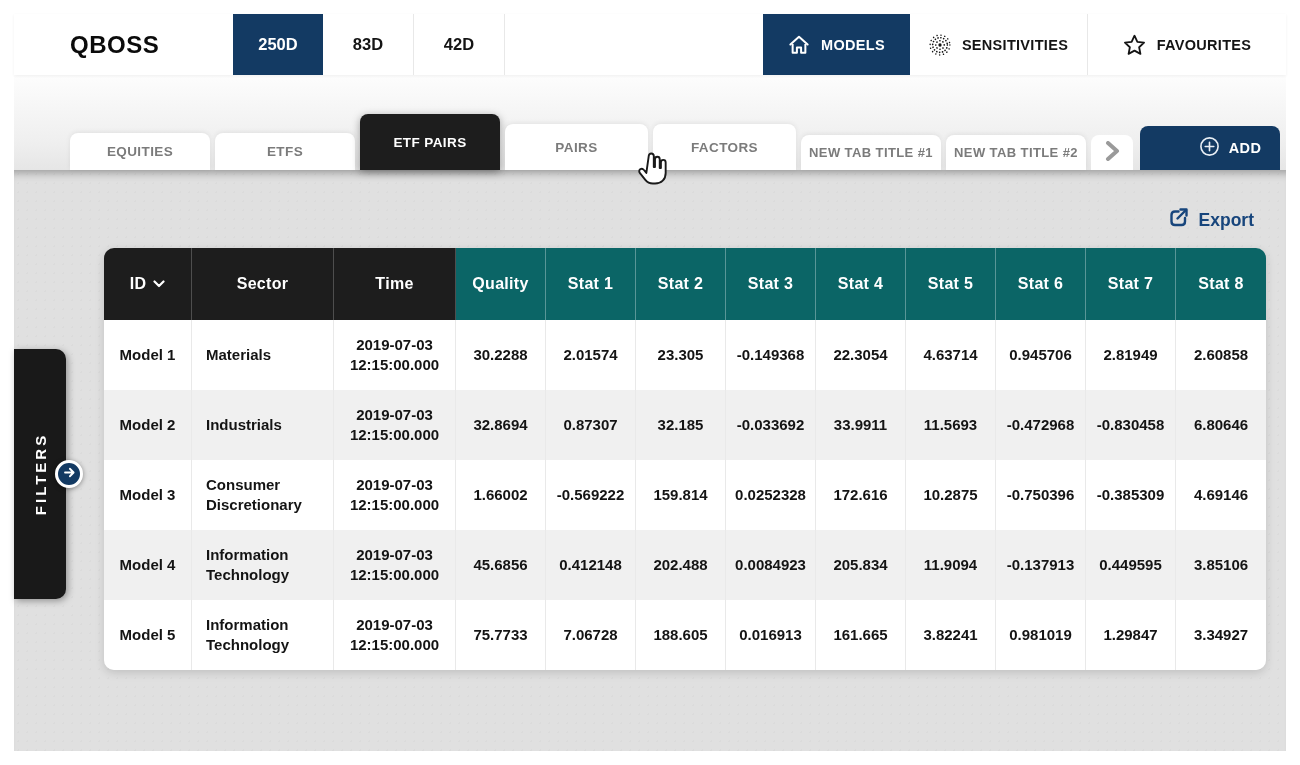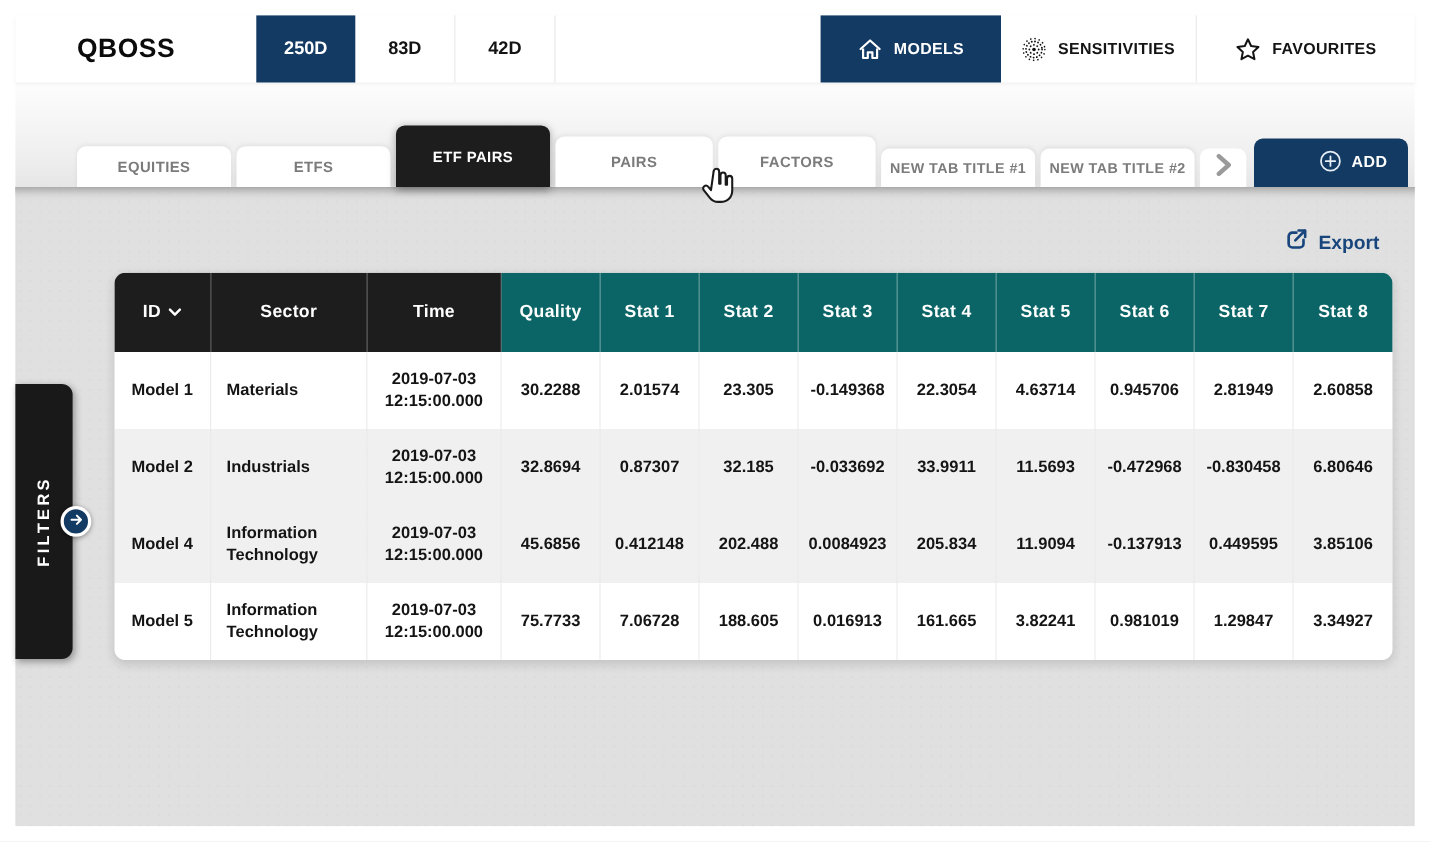--- a/index.html
+++ b/index.html
@@ -12,21 +12,21 @@
           box-shadow:0 1px 3px rgba(0,0,0,.06);gap:39px;}
   .brand{width:180px;display:flex;align-items:center;padding-left:56px;box-sizing:border-box;
          font-size:24px;font-weight:bold;letter-spacing:.5px;color:#0b0b0b;}
   .period-tabs{display:flex;}
   .ptab{width:90px;display:flex;align-items:center;justify-content:center;
         font-weight:bold;font-size:16.5px;color:#141414;border-right:1px solid #e8e8e8;cursor:pointer;}
   .ptab.active{background:#133a63;color:#fff;border-right:none;}
   .nav-tabs{margin-left:auto;display:flex;}
   .nav-item{display:flex;align-items:center;justify-content:center;gap:11px;
             font-weight:bold;font-size:14.5px;letter-spacing:.3px;color:#141414;cursor:pointer;}
-  .nav-item:nth-child(1){width:164px;}
+  .nav-item:nth-child(1){width:147px;}
   .nav-item:nth-child(2){width:177px;}
   .nav-item:nth-child(3){width:198px;border-left:1px solid #e8e8e8;}
   .nav-item.active{background:#133a63;color:#fff;border-left:none;}
   .nav-item svg{display:block;}
 
   
   .tabstrip{height:95px;background:linear-gradient(180deg,#fdfdfd 0%,#efefef 70%,#e6e6e6 100%);
             display:flex;align-items:flex-end;padding-left:56px;box-sizing:border-box;position:relative;z-index:4;}
   .tabs{display:flex;align-items:flex-end;gap:5px;}
   .tab{display:flex;align-items:center;justify-content:center;background:#fff;color:#7b7b7b;
@@ -275,20 +275,34 @@
                 <td class="stat">32.8694</td>
                 <td class="stat">0.87307</td>
                 <td class="stat">32.185</td>
                 <td class="stat">-0.033692</td>
                 <td class="stat">33.9911</td>
                 <td class="stat">11.5693</td>
                 <td class="stat">-0.472968</td>
                 <td class="stat">-0.830458</td>
                 <td class="stat">6.80646</td>
               </tr>
+              <tr class="even">
+                <td class="id">Model 3</td>
+                <td class="sector">Consumer Discretionary</td>
+                <td class="time">2019-07-03 12:15:00.000</td>
+                <td class="stat">1.66002</td>
+                <td class="stat">-0.569222</td>
+                <td class="stat">159.814</td>
+                <td class="stat">0.0252328</td>
+                <td class="stat">172.616</td>
+                <td class="stat">10.2875</td>
+                <td class="stat">-0.750396</td>
+                <td class="stat">-0.385309</td>
+                <td class="stat">4.69146</td>
+              </tr>
               <tr class="odd">
                 <td class="id">Model 4</td>
                 <td class="sector">Information Technology</td>
                 <td class="time">2019-07-03 12:15:00.000</td>
                 <td class="stat">45.6856</td>
                 <td class="stat">0.412148</td>
                 <td class="stat">202.488</td>
                 <td class="stat">0.0084923</td>
                 <td class="stat">205.834</td>
                 <td class="stat">11.9094</td>

